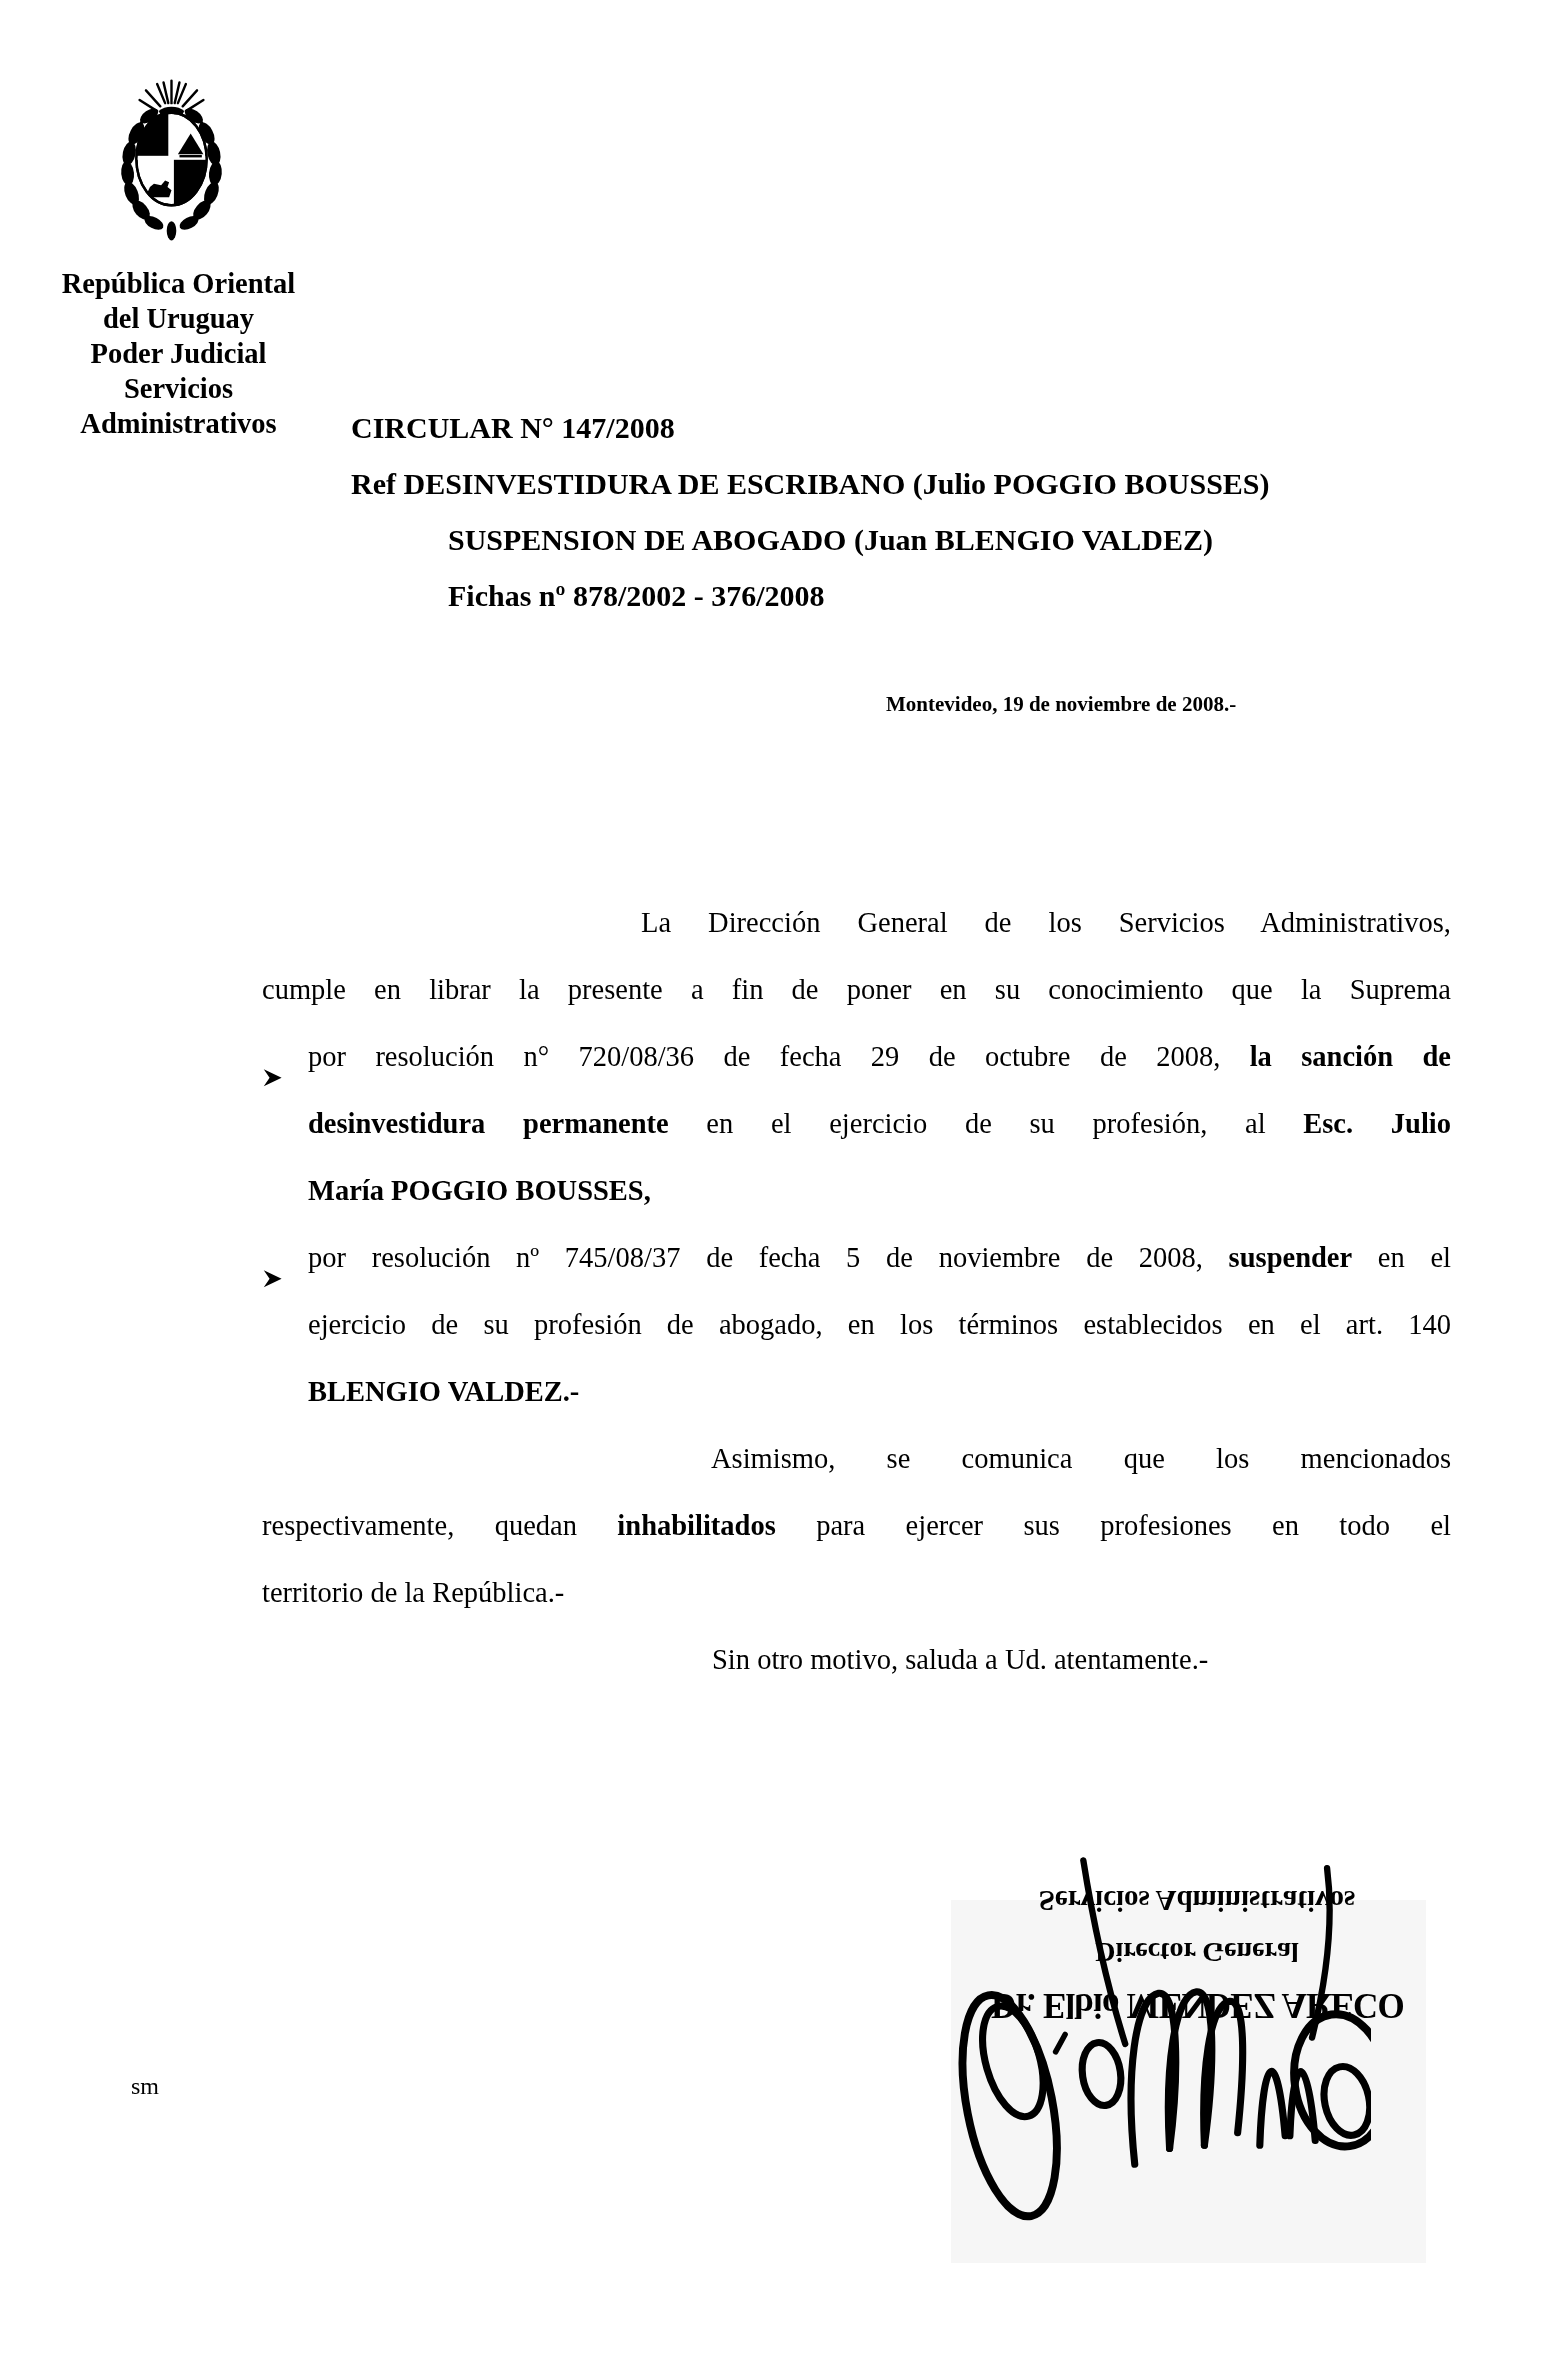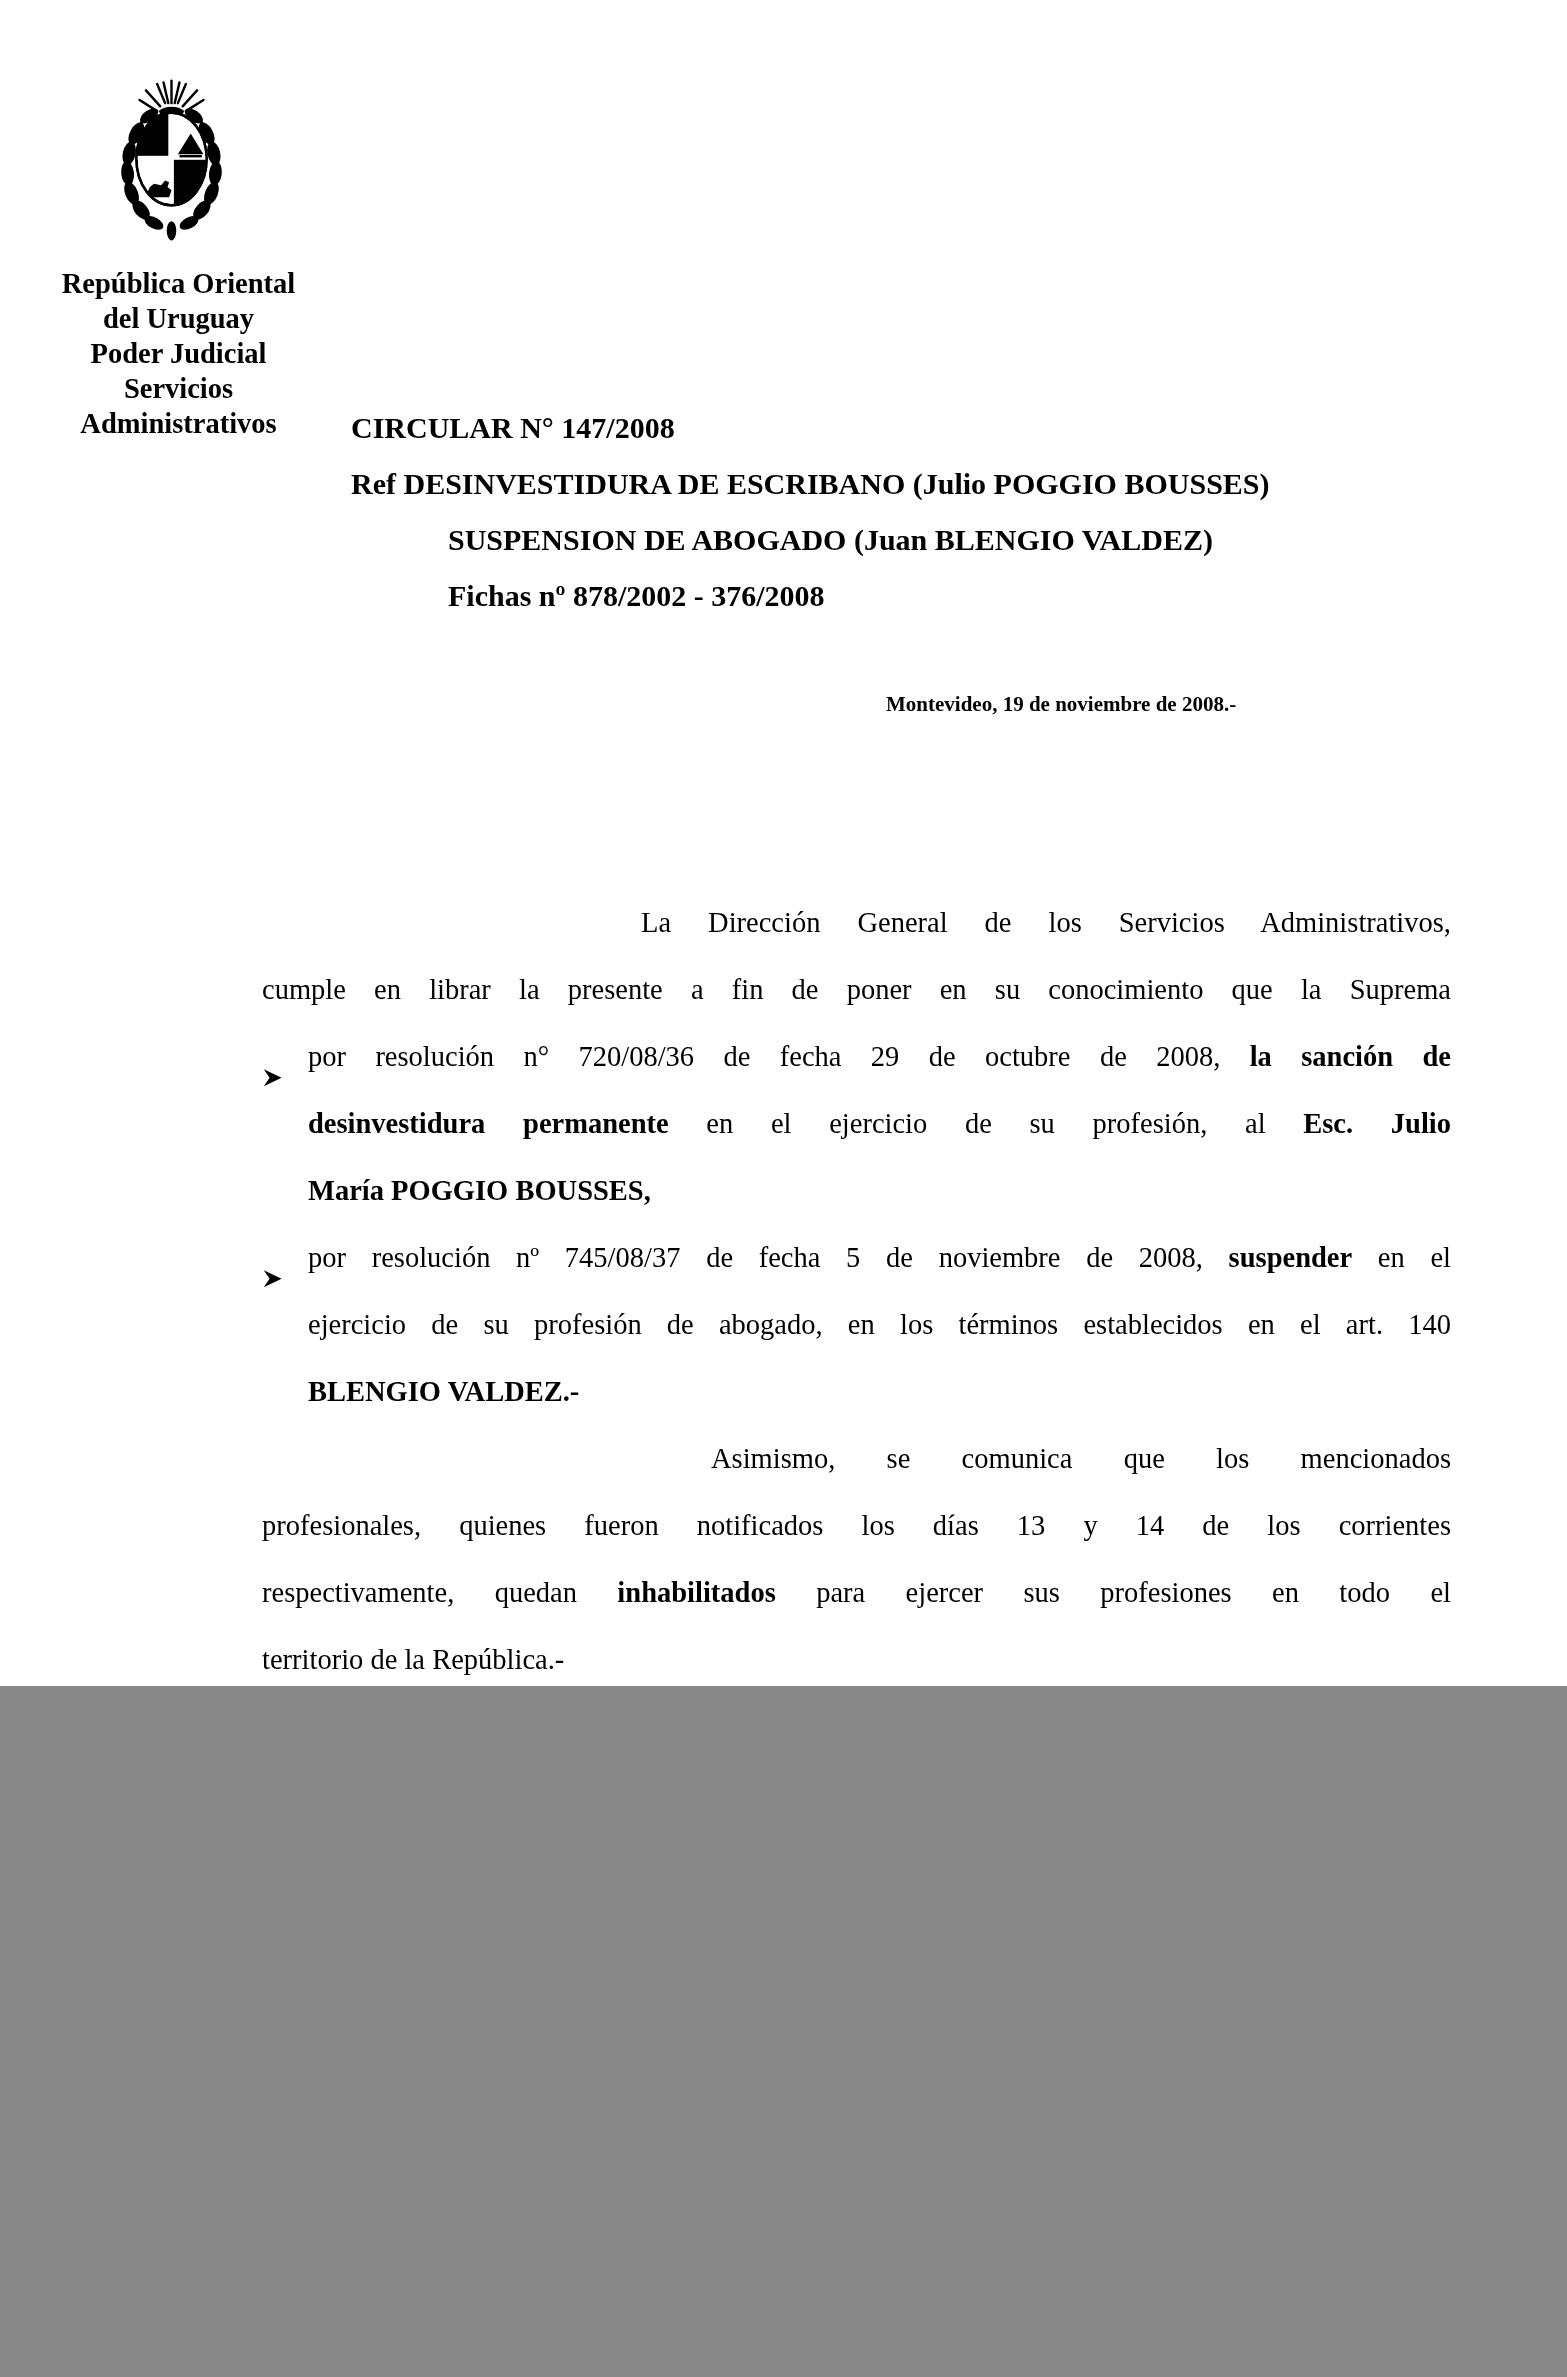--- a/index.html
+++ b/index.html
@@ -1,17 +1,17 @@
 <!DOCTYPE html>
 <html style="font-size:12.7px"><head>
 <meta charset="utf-8">
 <style>
   html,body{margin:0;padding:0;background:#888;}
   .page{
-    position:relative;width:1568px;height:1686px;background:#ffffff;
+    position:relative;width:1568px;height:2377px;background:#ffffff;
     font-family:"Liberation Serif","DejaVu Serif",serif;color:#000;overflow:hidden;
   }
   
   .org{
     position:absolute;left:36px;top:266px;width:285px;text-align:center;
     font-weight:bold;font-size:28.5px;line-height:35px;
   }
   .logo{position:absolute;left:117px;top:76px;width:109px;height:166px;}
   
   .hdr{position:absolute;left:351px;top:400px;font-weight:bold;font-size:30px;line-height:56px;}
@@ -117,21 +117,20 @@
             <path d="M2 2.5 L22 12 L2 21.5 L8.5 12 Z" fill="#000"></path>
           </svg></span><span>por resolución n° 720/08/36 de fecha 29 de octubre de 2008, </span><span class="b">la sanción de</span></div>
       <div class="line just" style="padding-left: 46px;"><span class="b">desinvestidura permanente</span><span> en el ejercicio de su profesión, al </span><span class="b">Esc. Julio</span></div>
       <div class="line left" style="padding-left: 46px;"><span class="b">María POGGIO BOUSSES,</span></div>
       <div class="line just" style="padding-left: 46px;"><span class="bullet"><svg viewBox="0 0 24 24" width="21.4" height="21.4">
             <path d="M2 2.5 L22 12 L2 21.5 L8.5 12 Z" fill="#000"></path>
           </svg></span><span>por resolución nº 745/08/37 de fecha 5 de noviembre de 2008, </span><span class="b">suspender</span><span> en el</span></div>
       <div class="line just" style="padding-left: 46px;"><span>ejercicio de su profesión de abogado, en los términos establecidos en el art. 140</span></div>
       <div class="line left" style="padding-left: 46px;"><span class="b">BLENGIO VALDEZ.-</span></div>
       <div class="line just" style="padding-left: 449px;"><span>Asimismo, se comunica que los mencionados</span></div>
-      <div class="line just"><span>profesionales, quienes fueron notificados los días 13 y 14 de los corrientes</span></div>
       <div class="line just"><span>respectivamente, quedan </span><span class="b">inhabilitados</span><span> para ejercer sus profesiones en todo el</span></div>
       <div class="line left"><span>territorio de la República.-</span></div>
       <div class="line left" style="padding-left: 450px;"><span>Sin otro motivo, saluda a Ud. atentamente.-</span></div>
     </div>
 
   <div class="stampbg"></div>
 
   <div class="stamp">
     <div class="s1">Servicios Administrativos</div>
     <div class="s2">Director General</div>

